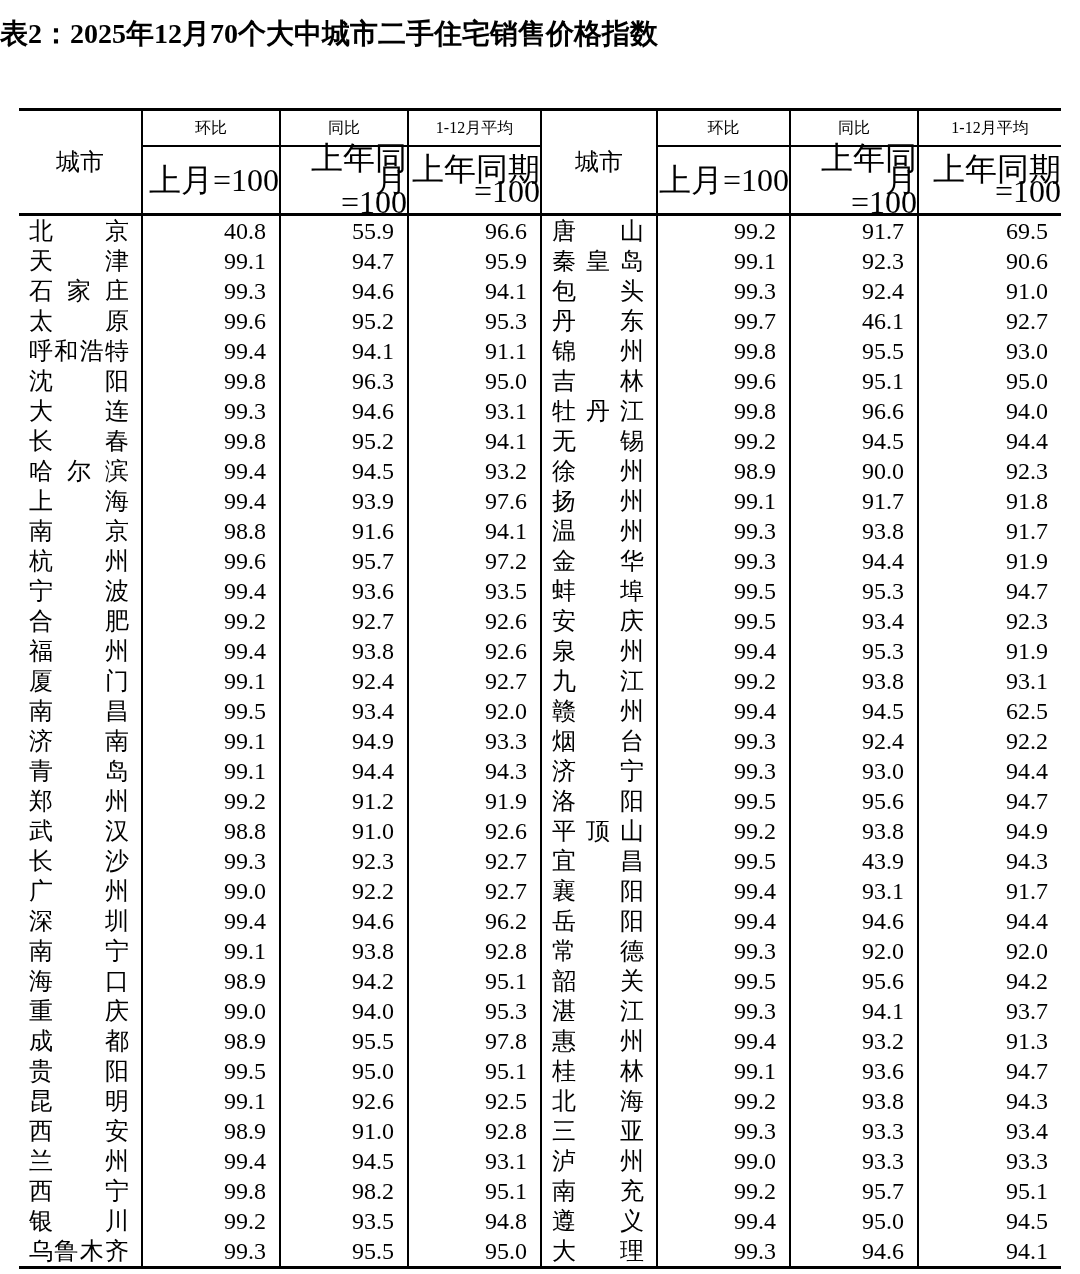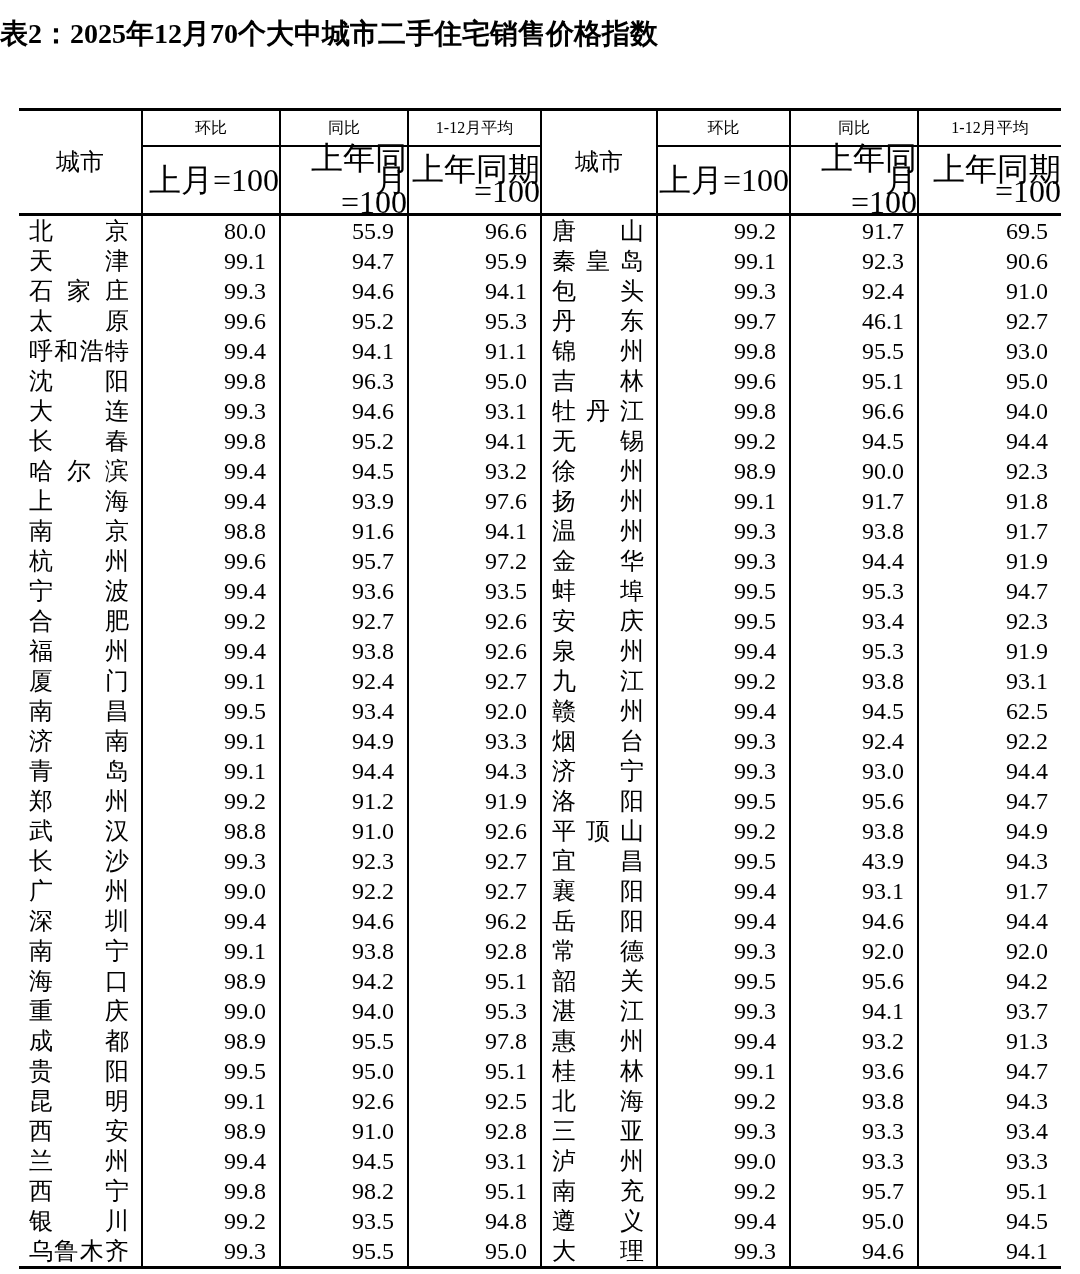--- a/index.html
+++ b/index.html
@@ -73,21 +73,21 @@
       <th>上月=100</th>
       <th>上年同月
 =100</th>
       <th>上年同期
 =100</th>
     </tr>
   </thead>
   <tbody>
       <tr>
         <td class="city">北京</td>
-        <td class="num">80.0</td>
+        <td class="num">40.8</td>
         <td class="num">55.9</td>
         <td class="num">96.6</td>
         <td class="city">唐山</td>
         <td class="num">99.2</td>
         <td class="num">91.7</td>
         <td class="num">69.5</td>
       </tr>
       <tr>
         <td class="city">天津</td>
         <td class="num">99.1</td>

